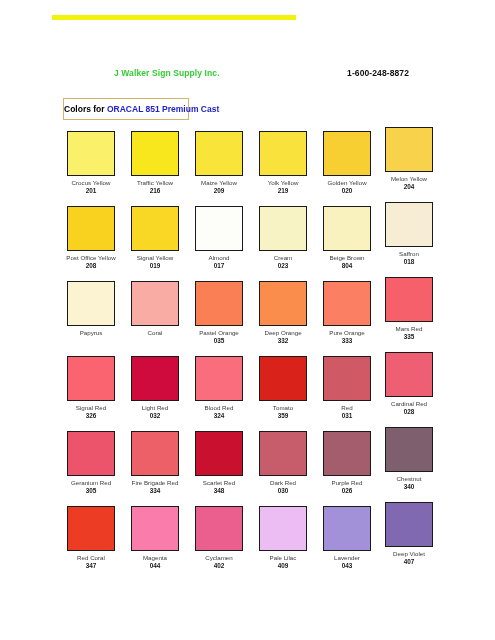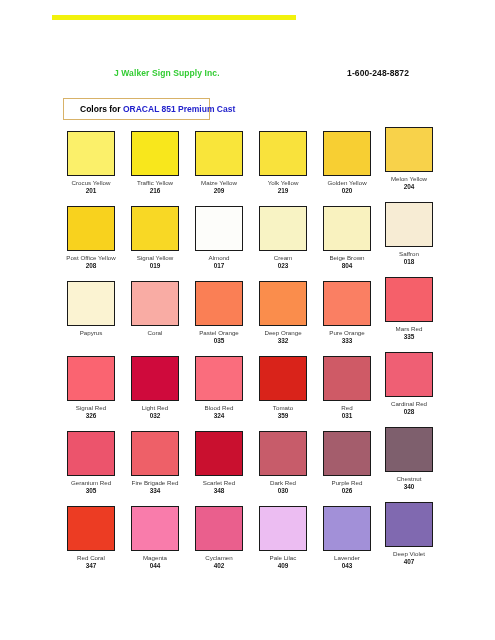--- a/index.html
+++ b/index.html
@@ -58,27 +58,27 @@
     width: 244px;
     height: 5px;
     background: #f2f20d;
   }
 
   
   .title-box {
     position: absolute;
     left: 63px;
     top: 98px;
-    width: 147px;
+    width: 126px;
     height: 22px;
     border: 1px solid #d8b268;
     box-sizing: border-box;
     display: flex;
     align-items: center;
-    padding-left: 16px;
+    padding-left: 0;
   }
   .title-text {
     font-size: 8.5px;
     font-weight: bold;
     color: #000000;
     white-space: nowrap;
   }
   .title-text .accent {
     color: #2222cc;
   }

